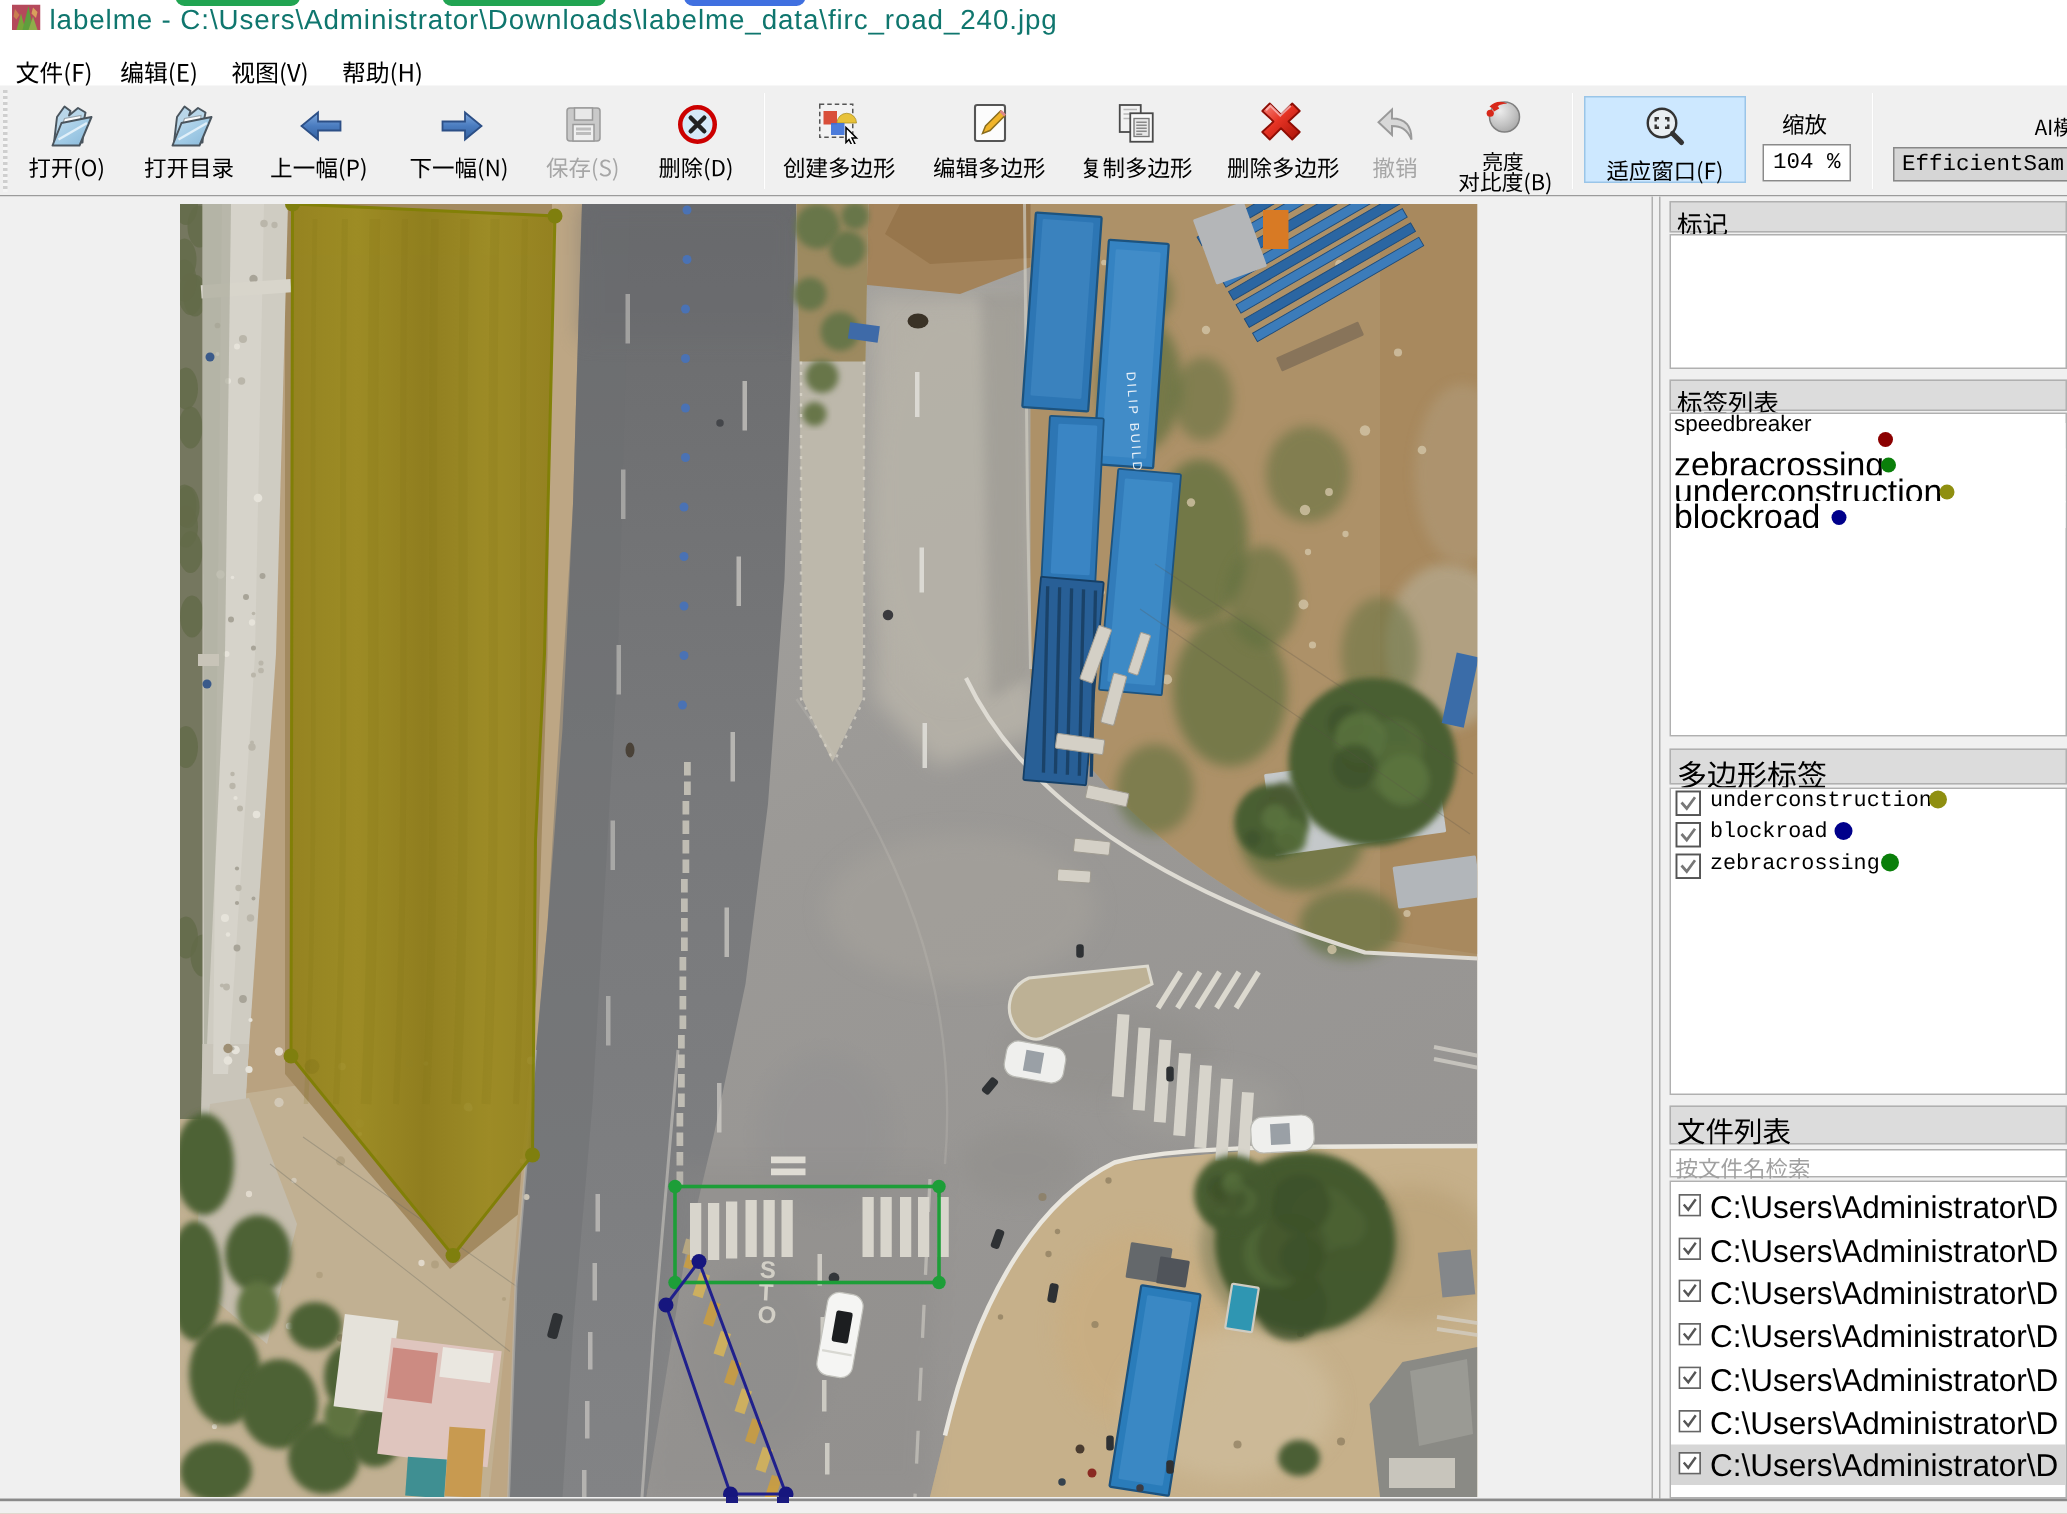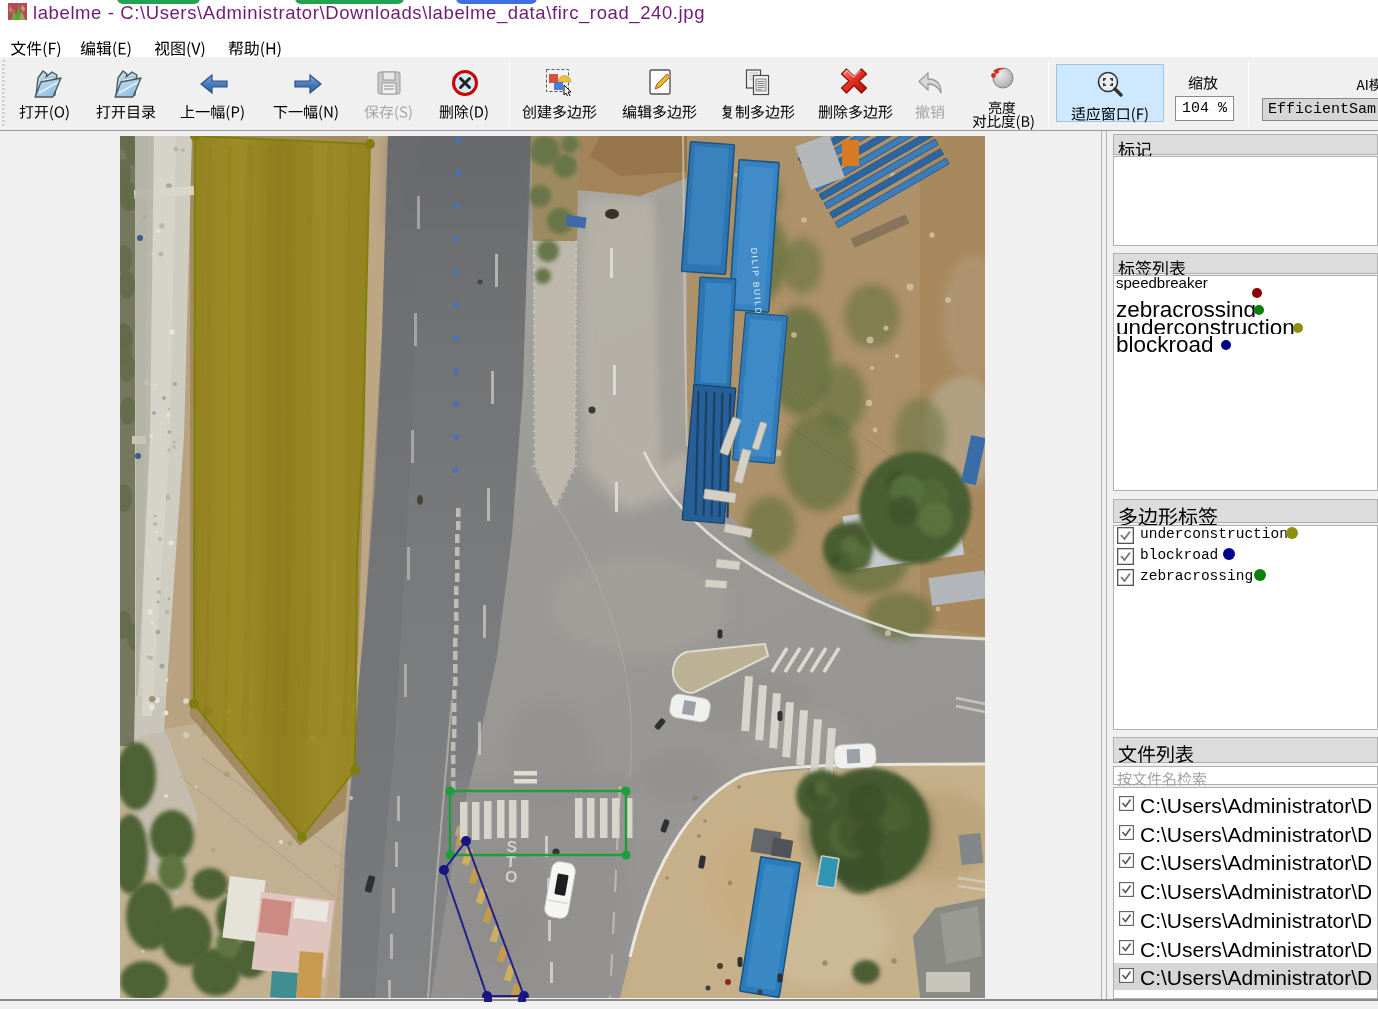--- a/index.html
+++ b/index.html
@@ -10,21 +10,21 @@
 <div class="abs" style="left:295px;top:-8px;width:109px;height:12px;background:#21a452;border-radius:7px"></div>
 <div class="abs" style="left:456px;top:-8px;width:81px;height:12px;background:#4070e0;border-radius:7px"></div>
 <svg class="abs" style="left:8px;top:3px" width="19" height="17" viewBox="0 0 19 17">
 <rect width="19" height="17" fill="#b5495b"></rect>
 <path d="M3 17 L6 6 L9 17Z" fill="#7aa33a"></path>
     <path d="M7 17 L11 1 L14 17Z" fill="#5f9e3d"></path>
 <path d="M11 17 L14 8 L17 17Z" fill="#8fae4a"></path>
     <path d="M2 3l3 4-2 3-2-2z" fill="#c97e4f"></path>
 <path d="M14 2l3 3-1 4-3-3z" fill="#d8a05c"></path>
   </svg>
-<div class="abs" style="left:33px;top:2px;font-size:18.5px;color:#701a75;letter-spacing:0.6px">labelme - C:\Users\Administrator\Downloads\labelme_data\firc_road_240.jpg</div>
+<div class="abs" style="left:33px;top:2px;font-size:18.5px;color:#0f766e;letter-spacing:0.6px">labelme - C:\Users\Administrator\Downloads\labelme_data\firc_road_240.jpg</div>
 <div style="position:absolute;left:10px;top:36px;line-height:0"><svg width="52" height="23" viewBox="0 0 51.6 23.2" style="overflow:visible">
       <path fill="#000" d="M7.4 5.1V7.8H0.8V9.0H3.2C4.1 11.6 5.3 13.8 7.0 15.5C5.3 16.9 3.2 18.0 0.6 18.7C0.9 19.0 1.2 19.6 1.4 19.9C4.0 19.0 6.1 17.9 7.9 16.4C9.7 18.0 11.9 19.2 14.6 19.8C14.8 19.5 15.2 18.9 15.4 18.7C12.8 18.1 10.7 17.0 8.9 15.5C10.6 13.8 11.9 11.7 12.8 9.0H15.3V7.8H8.6V5.1ZM8.0 14.6C6.4 13.1 5.3 11.2 4.5 9.0H11.4C10.6 11.3 9.5 13.1 8.0 14.6Z M21.1 13.1V14.3H25.7V19.8H26.9V14.3H31.2V13.1H26.9V9.6H30.5V8.4H26.9V5.3H25.7V8.4H23.5C23.7 7.7 23.9 6.9 24.1 6.2L22.9 5.9C22.5 8.0 21.9 10.1 20.9 11.4C21.2 11.6 21.7 11.8 22.0 12.0C22.4 11.3 22.8 10.5 23.1 9.6H25.7V13.1ZM20.3 5.2C19.4 7.6 18.0 10.0 16.5 11.6C16.7 11.8 17.1 12.5 17.2 12.8C17.7 12.2 18.2 11.6 18.7 10.9V19.8H19.8V9.0C20.4 7.9 21.0 6.7 21.4 5.5Z M35.8 21.7 36.7 21.3C35.3 19.0 34.7 16.3 34.7 13.6C34.7 10.9 35.3 8.2 36.7 5.9L35.8 5.5C34.4 7.9 33.5 10.4 33.5 13.6C33.5 16.7 34.4 19.3 35.8 21.7Z M39.0 18.6H40.5V13.3H45.0V12.0H40.5V8.1H45.8V6.8H39.0Z M47.8 21.7C49.3 19.3 50.2 16.7 50.2 13.6C50.2 10.4 49.3 7.9 47.8 5.5L46.9 5.9C48.3 8.2 49.0 10.9 49.0 13.6C49.0 16.3 48.3 19.0 46.9 21.3Z"></path>
     </svg></div>
 <div style="position:absolute;left:80px;top:36px;line-height:0"><svg width="52" height="23" viewBox="0 0 52.2 23.2" style="overflow:visible">
       <path fill="#000" d="M0.6 17.7 0.9 18.8C2.2 18.3 3.9 17.6 5.5 16.9L5.3 16.0C3.6 16.6 1.8 17.3 0.6 17.7ZM1.0 11.8C1.2 11.7 1.6 11.6 3.3 11.4C2.7 12.4 2.1 13.2 1.9 13.5C1.4 14.1 1.1 14.5 0.7 14.6C0.8 14.9 1.0 15.4 1.1 15.6C1.4 15.5 1.9 15.3 5.4 14.5C5.4 14.2 5.3 13.8 5.3 13.5L2.7 14.0C3.8 12.6 4.9 10.8 5.8 9.0L4.8 8.4C4.6 9.1 4.2 9.7 3.9 10.3L2.1 10.5C3.0 9.1 3.9 7.3 4.6 5.5L3.4 5.1C2.9 7.1 1.8 9.2 1.5 9.7C1.1 10.2 0.9 10.6 0.6 10.7C0.7 11.0 0.9 11.6 1.0 11.8ZM10.0 13.0V15.3H8.7V13.0ZM10.8 13.0H11.9V15.3H10.8ZM7.7 12.0V19.7H8.7V16.3H10.0V19.3H10.8V16.3H11.9V19.3H12.8V16.3H13.9V18.7C13.9 18.8 13.9 18.8 13.8 18.8C13.7 18.8 13.4 18.8 13.0 18.8C13.2 19.1 13.3 19.5 13.3 19.7C13.9 19.7 14.2 19.7 14.5 19.6C14.8 19.4 14.9 19.1 14.9 18.7V12.0L13.9 12.0ZM12.8 13.0H13.9V15.3H12.8ZM9.7 5.3C9.9 5.8 10.2 6.4 10.4 6.8H6.6V10.3C6.6 12.8 6.5 16.3 5.0 18.9C5.3 19.0 5.8 19.4 6.0 19.6C7.4 17.0 7.7 13.2 7.7 10.6H14.7V6.8H11.7C11.5 6.3 11.2 5.6 10.8 5.0ZM7.7 7.9H13.6V9.6H7.7Z M24.8 6.5H29.1V8.2H24.8ZM23.7 5.6V9.1H30.3V5.6ZM17.3 13.2C17.4 13.1 17.9 13.0 18.4 13.0H19.9V15.3L16.6 15.9L16.9 17.1L19.9 16.4V19.8H21.0V16.2L22.8 15.9L22.8 14.8L21.0 15.1V13.0H22.5V11.9H21.0V9.5H19.9V11.9H18.4C18.8 10.8 19.3 9.5 19.6 8.2H22.6V7.0H20.0C20.1 6.5 20.2 5.9 20.3 5.4L19.1 5.1C19.1 5.7 18.9 6.4 18.8 7.0H16.8V8.2H18.5C18.2 9.4 17.8 10.5 17.7 10.9C17.4 11.6 17.2 12.1 16.9 12.2C17.1 12.5 17.2 13.0 17.3 13.2ZM29.0 11.0V12.4H25.0V11.0ZM22.4 17.3 22.6 18.4 29.0 17.9V19.8H30.2V17.8L31.3 17.7L31.4 16.7L30.2 16.8V11.0H31.2V10.0H22.8V11.0H23.9V17.2ZM29.0 13.3V14.7H25.0V13.3ZM29.0 15.6V16.9L25.0 17.2V15.6Z M35.8 21.7 36.7 21.3C35.3 19.0 34.7 16.3 34.7 13.6C34.7 10.9 35.3 8.2 36.7 5.9L35.8 5.5C34.4 7.9 33.5 10.4 33.5 13.6C33.5 16.7 34.4 19.3 35.8 21.7Z M39.0 18.6H46.0V17.3H40.5V13.0H44.9V11.8H40.5V8.1H45.8V6.8H39.0Z M48.4 21.7C49.9 19.3 50.8 16.7 50.8 13.6C50.8 10.4 49.9 7.9 48.4 5.5L47.5 5.9C48.9 8.2 49.6 10.9 49.6 13.6C49.6 16.3 48.9 19.0 47.5 21.3Z"></path>
     </svg></div>
 <div style="position:absolute;left:154px;top:36px;line-height:0"><svg width="52" height="23" viewBox="0 0 52.0 23.2" style="overflow:visible">
       <path fill="#000" d="M7.2 5.9V14.4H8.4V7.0H13.3V14.4H14.5V5.9ZM2.5 5.7C3.0 6.3 3.7 7.2 4.0 7.8L4.9 7.2C4.6 6.6 4.0 5.8 3.4 5.2ZM10.2 8.2V11.3C10.2 13.8 9.7 16.9 5.7 19.0C5.9 19.2 6.3 19.6 6.4 19.9C8.8 18.6 10.1 16.9 10.7 15.1V18.2C10.7 19.3 11.2 19.6 12.3 19.6H13.7C15.1 19.6 15.3 18.9 15.4 16.4C15.1 16.4 14.7 16.2 14.4 16.0C14.4 18.3 14.3 18.7 13.7 18.7H12.4C12.0 18.7 11.9 18.6 11.9 18.1V14.1H11.0C11.3 13.2 11.3 12.2 11.3 11.3V8.2ZM1.0 7.9V9.0H4.9C4.0 11.0 2.3 13.0 0.6 14.1C0.8 14.4 1.1 15.0 1.2 15.3C1.8 14.8 2.4 14.3 3.0 13.6V19.8H4.2V12.9C4.7 13.6 5.4 14.6 5.7 15.1L6.5 14.1C6.2 13.7 5.1 12.5 4.5 11.8C5.2 10.7 5.9 9.5 6.4 8.3L5.7 7.8L5.5 7.9Z M22.0 14.1C23.3 14.4 24.9 14.9 25.8 15.4L26.3 14.6C25.4 14.1 23.8 13.6 22.5 13.4ZM20.4 16.1C22.6 16.4 25.4 17.0 26.9 17.6L27.4 16.7C25.9 16.2 23.1 15.6 21.0 15.3ZM17.3 5.8V19.8H18.5V19.2H29.5V19.8H30.7V5.8ZM18.5 18.1V6.9H29.5V18.1ZM22.6 7.2C21.8 8.5 20.4 9.8 19.1 10.6C19.3 10.8 19.7 11.1 19.9 11.3C20.4 11.0 20.9 10.6 21.4 10.2C21.9 10.7 22.5 11.2 23.1 11.6C21.7 12.3 20.2 12.7 18.8 13.0C19.0 13.2 19.2 13.7 19.4 14.0C20.9 13.6 22.6 13.0 24.1 12.2C25.5 12.9 27.0 13.5 28.5 13.8C28.6 13.5 28.9 13.1 29.2 12.9C27.8 12.7 26.4 12.2 25.1 11.6C26.3 10.9 27.3 10.0 28.0 8.9L27.3 8.5L27.1 8.5H23.0C23.2 8.2 23.4 7.9 23.6 7.6ZM22.0 9.6 22.2 9.4H26.3C25.7 10.1 25.0 10.6 24.1 11.1C23.3 10.7 22.6 10.1 22.0 9.6Z M35.8 21.7 36.7 21.3C35.3 19.0 34.7 16.3 34.7 13.6C34.7 10.9 35.3 8.2 36.7 5.9L35.8 5.5C34.4 7.9 33.5 10.4 33.5 13.6C33.5 16.7 34.4 19.3 35.8 21.7Z M41.2 18.6H42.9L46.6 6.8H45.1L43.2 13.2C42.8 14.6 42.5 15.7 42.1 17.1H42.0C41.6 15.7 41.3 14.6 40.9 13.2L39.0 6.8H37.4Z M48.2 21.7C49.7 19.3 50.5 16.7 50.5 13.6C50.5 10.4 49.7 7.9 48.2 5.5L47.3 5.9C48.7 8.2 49.3 10.9 49.3 13.6C49.3 16.3 48.7 19.0 47.3 21.3Z"></path>
     </svg></div>
 <div style="position:absolute;left:228px;top:36px;line-height:0"><svg width="54" height="23" viewBox="0 0 54.5 23.2" style="overflow:visible">

